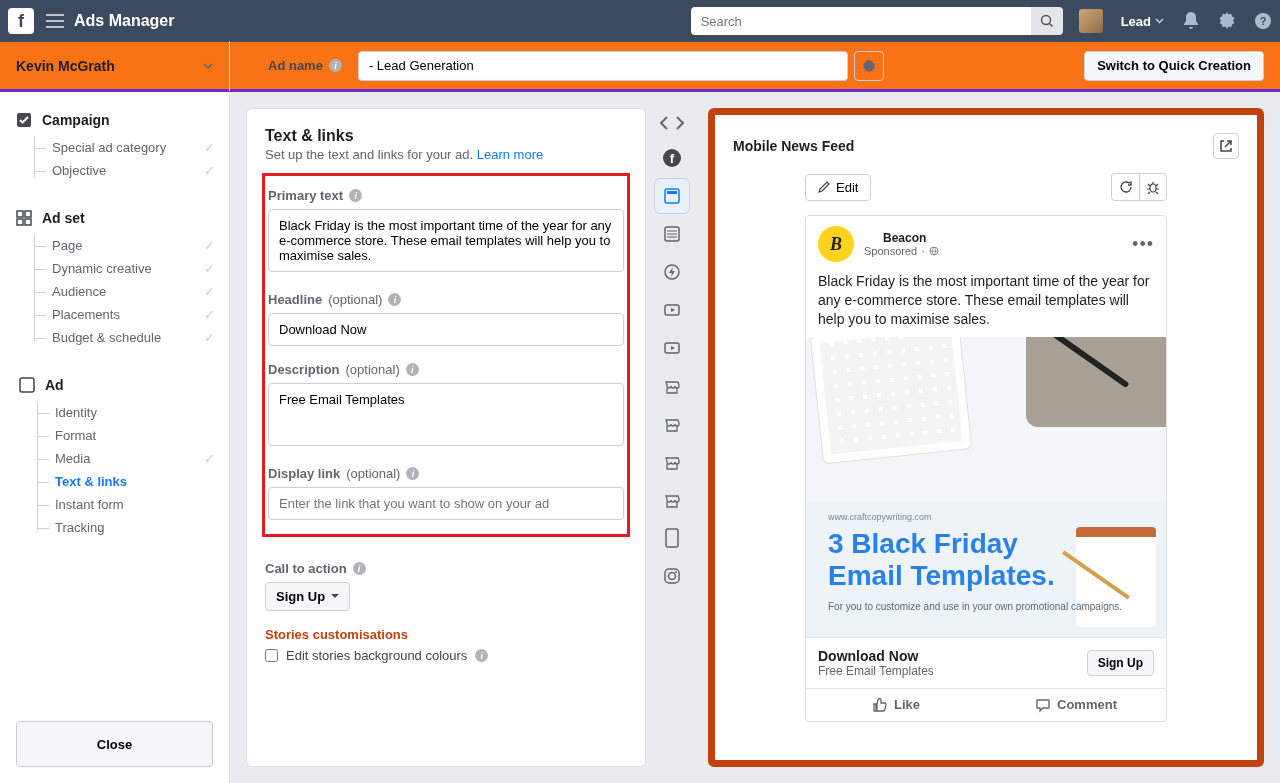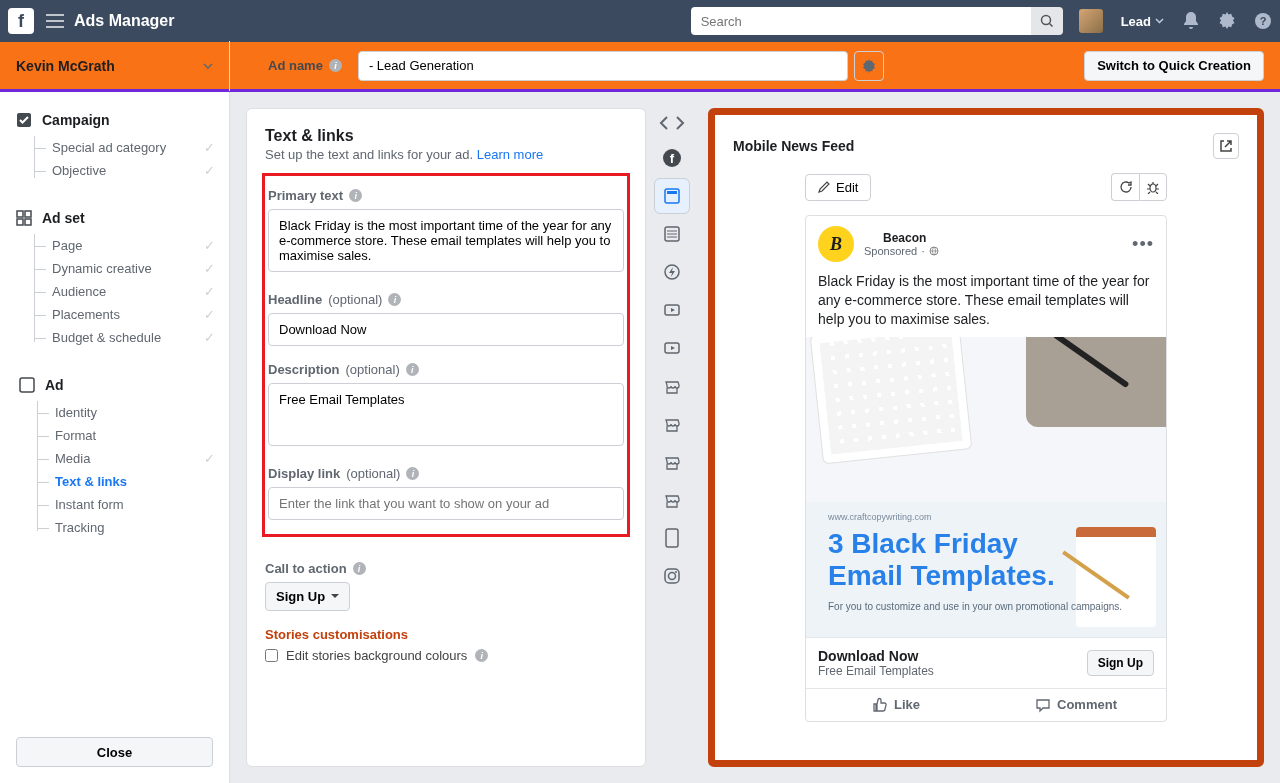--- a/index.html
+++ b/index.html
@@ -28,21 +28,21 @@
 .sidebar { width: 230px; background: #fff; border-right: 1px solid #dddfe2; display: flex; flex-direction: column; padding-top: 20px; }
 .side-section { margin-bottom: 28px; }
 .side-head { display: flex; align-items: center; gap: 10px; padding: 0 16px; font-size: 14px; font-weight: 600; color: #1c1e21; margin-bottom: 8px; }
 .side-item { display: flex; align-items: center; padding: 4px 0 4px 52px; font-size: 13px; color: #606770; position: relative; cursor: pointer; }
 .side-item.active { color: #1877f2; font-weight: 600; }
 .side-item .tree { position: absolute; left: 34px; top: 50%; width: 12px; height: 1px; background: #ccd0d5; }
 .side-item .check { margin-left: auto; margin-right: 14px; color: #ccd0d5; }
 .side-tree-v { position: absolute; left: 34px; top: 0; bottom: 0; width: 1px; background: #ccd0d5; }
 .side-items { position: relative; }
 .side-ad-border { border-left: 3px solid #1877f2; margin-left: -3px; }
-.close-btn { margin-top: auto; margin: auto 16px 16px 16px; height: 30px; border: 1px solid #ccd0d5; border-radius: 4px; background: #f5f6f7; font-size: 13px; font-weight: 600; cursor: pointer; }
+.close-btn { margin-top: auto; margin: auto 16px 16px 16px; height: 46px; border: 1px solid #ccd0d5; border-radius: 4px; background: #f5f6f7; font-size: 13px; font-weight: 600; cursor: pointer; }
 
 .workspace { flex: 1; background: #e9ebee; padding: 16px; display: flex; gap: 0; overflow-y: auto; }
 .editor-card { width: 400px; background: #fff; border: 1px solid #dddfe2; border-radius: 6px; padding: 18px; }
 .editor-title { font-size: 16px; font-weight: 700; margin-bottom: 2px; }
 .editor-sub { font-size: 13px; color: #606770; margin-bottom: 14px; }
 .editor-sub a { color: #1877f2; text-decoration: none; }
 .highlight-box { border: 3px solid #e81b23; margin: -3px -3px 24px -3px; padding: 12px 3px 14px 3px; }
 .field-label { font-size: 13px; font-weight: 600; color: #606770; display: flex; align-items: center; gap: 6px; margin-bottom: 6px; }
 .field-label .opt { font-weight: 400; }
 .textarea, .input { width: 100%; border: 1px solid #ccd0d5; border-radius: 4px; padding: 8px 10px; font-size: 13px; font-family: inherit; resize: none; }

